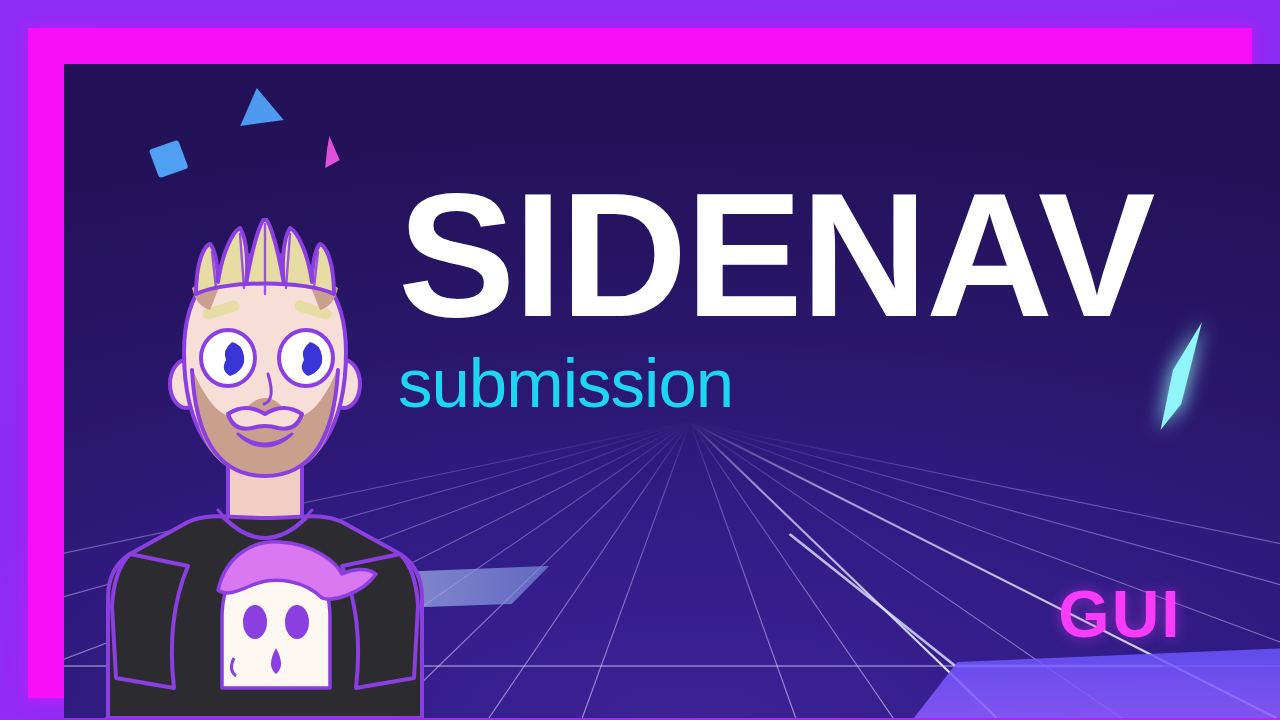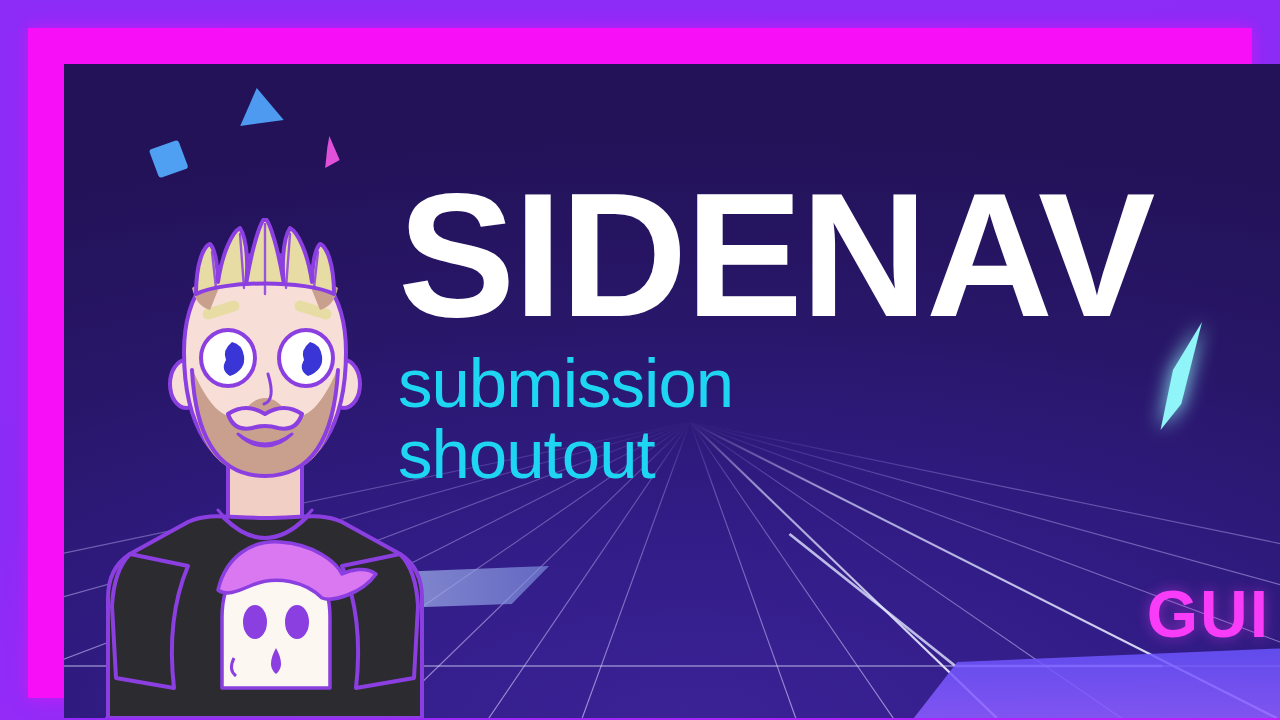--- a/index.html
+++ b/index.html
@@ -65,21 +65,21 @@
     line-height: 1.02;
     letter-spacing: -1px;
   }
   #subtitle span { display: block; }
 
   
   #logo {
     position: absolute;
     right: 46px;
     bottom: 72px;
-    text-align: right;
+    text-align: center;
     width: 300px;
   }
   #logo-gui {
     font-size: 66px;
     font-weight: bold;
     color: #f83cf8;
     letter-spacing: 2px;
     line-height: 0.95;
     text-shadow: 0 0 14px rgba(248,60,248,0.45);
   }
@@ -203,21 +203,20 @@
               </feMerge>
           </filter>
         </defs>
         <polygon points="1098,258 1078,340 1058,366 1070,306" fill="#8ff5f8" filter="url(#shardGlow)"></polygon>
       </svg>
 
       <div id="titleblock">
         <div id="title">SIDENAV</div>
         <div id="subtitle">
           <span>submission</span>
-          <span>shoutout</span>
         </div>
       </div>
 
       <div id="logo">
         <div id="logo-gui">GUI</div>
       </div>
 
       <svg id="avatar" viewBox="0 0 330 500">
         <g stroke="#8b3fe0" stroke-width="4" stroke-linejoin="round" stroke-linecap="round">
 

